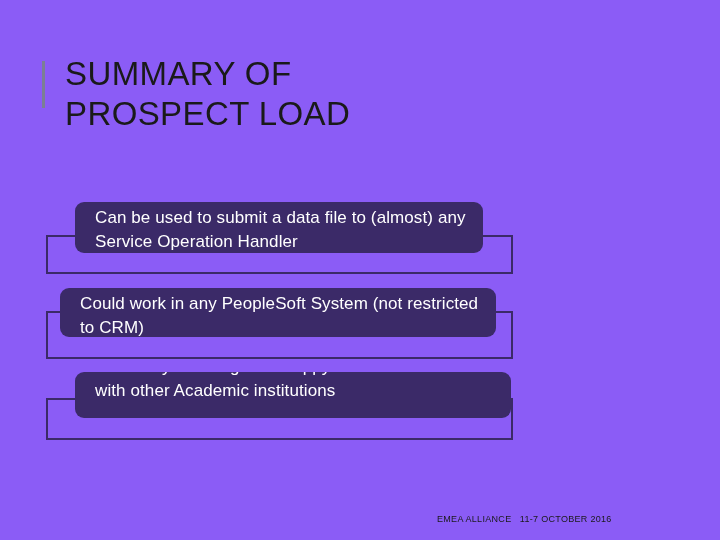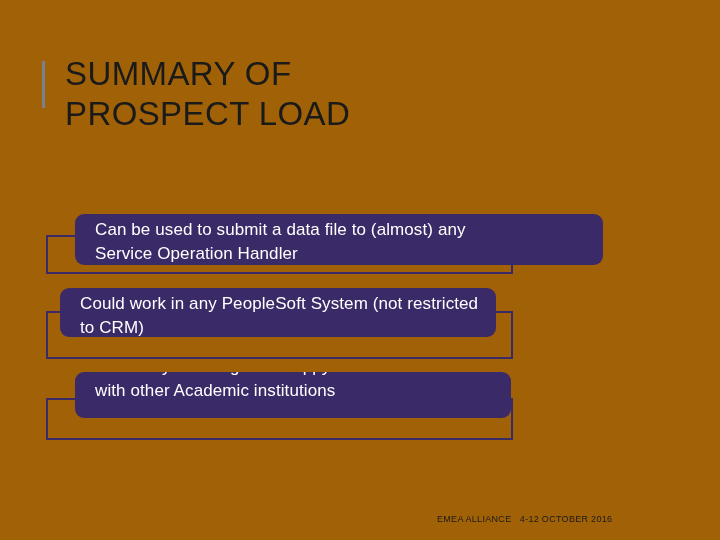--- a/index.html
+++ b/index.html
@@ -7,21 +7,21 @@
     padding: 0;
     background: #ffffff;
   }
   body {
     font-family: "Liberation Sans", sans-serif;
   }
   .slide {
     position: relative;
     width: 720px;
     height: 540px;
-    background: #a16207;
+    background: #8b5cf6;
     overflow: hidden;
   }
 
   
   .title-accent {
     position: absolute;
     left: 42px;
     top: 61px;
     width: 3px;
     height: 47px;
@@ -66,21 +66,21 @@
     width: 408px;
     color: #ffffff;
     font-size: 17px;
     line-height: 24px;
     font-weight: 400;
     letter-spacing: 0.1px;
   }
 
   
   #group1 .outline-box { left: 46px;  top: 235px; width: 467px; height: 39px; }
-  #group1 .purple-box  { left: 75px;  top: 214px; width: 528px; height: 51px; }
+  #group1 .purple-box  { left: 75px;  top: 202px; width: 408px; height: 51px; }
 
   
   #group2 .outline-box { left: 46px;  top: 311px; width: 467px; height: 48px; }
   #group2 .purple-box  { left: 60px;  top: 288px; width: 436px; height: 49px; }
 
   
   #group3 .outline-box { left: 46px;  top: 398px; width: 467px; height: 42px; }
   #group3 .purple-box  { left: 75px;  top: 372px; width: 436px; height: 46px; }
   #group3 .box-text    { top: -17px; }
 
@@ -120,15 +120,15 @@
     </div>
   </div>
 
   <div class="group" id="group3">
     <div class="outline-box"></div>
     <div class="purple-box">
       <div class="box-text">University of Glasgow is happy to share this solution with other Academic institutions</div>
     </div>
   </div>
 
-  <div class="footer">EMEA ALLIANCE   4-12 OCTOBER 2016</div>
+  <div class="footer">EMEA ALLIANCE   11-7 OCTOBER 2016</div>
 
 </div>
 
 </body></html>

